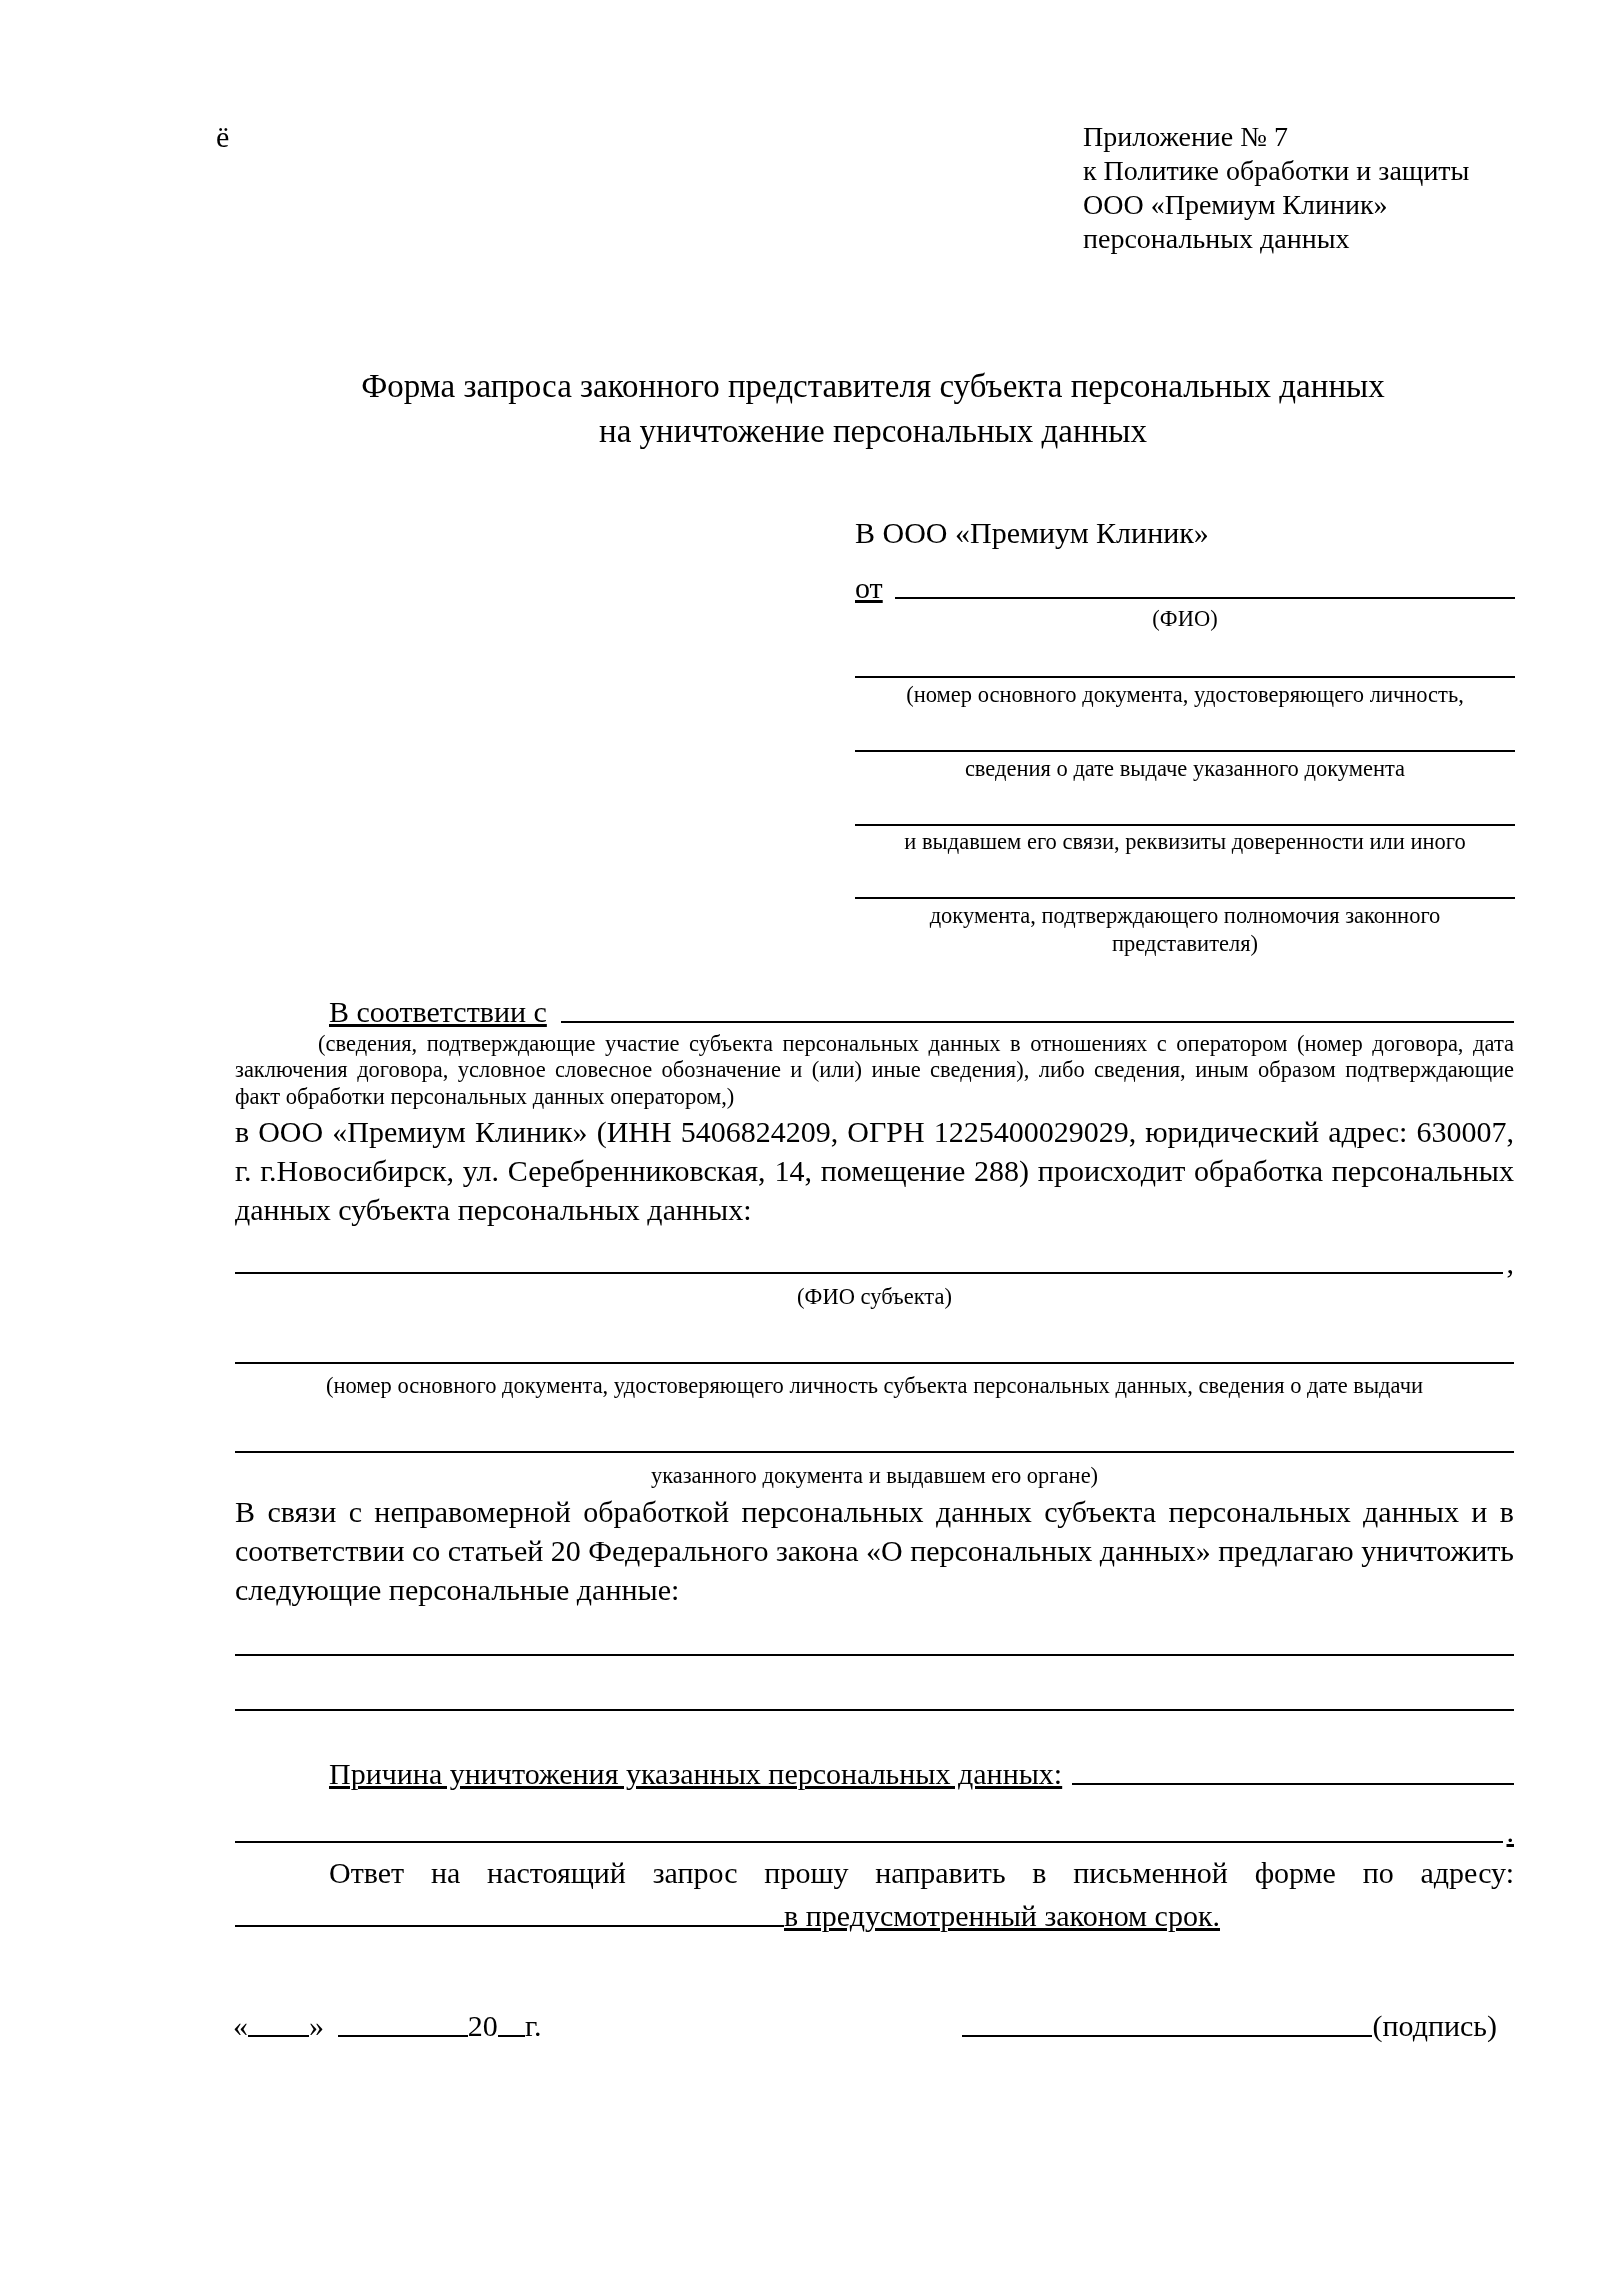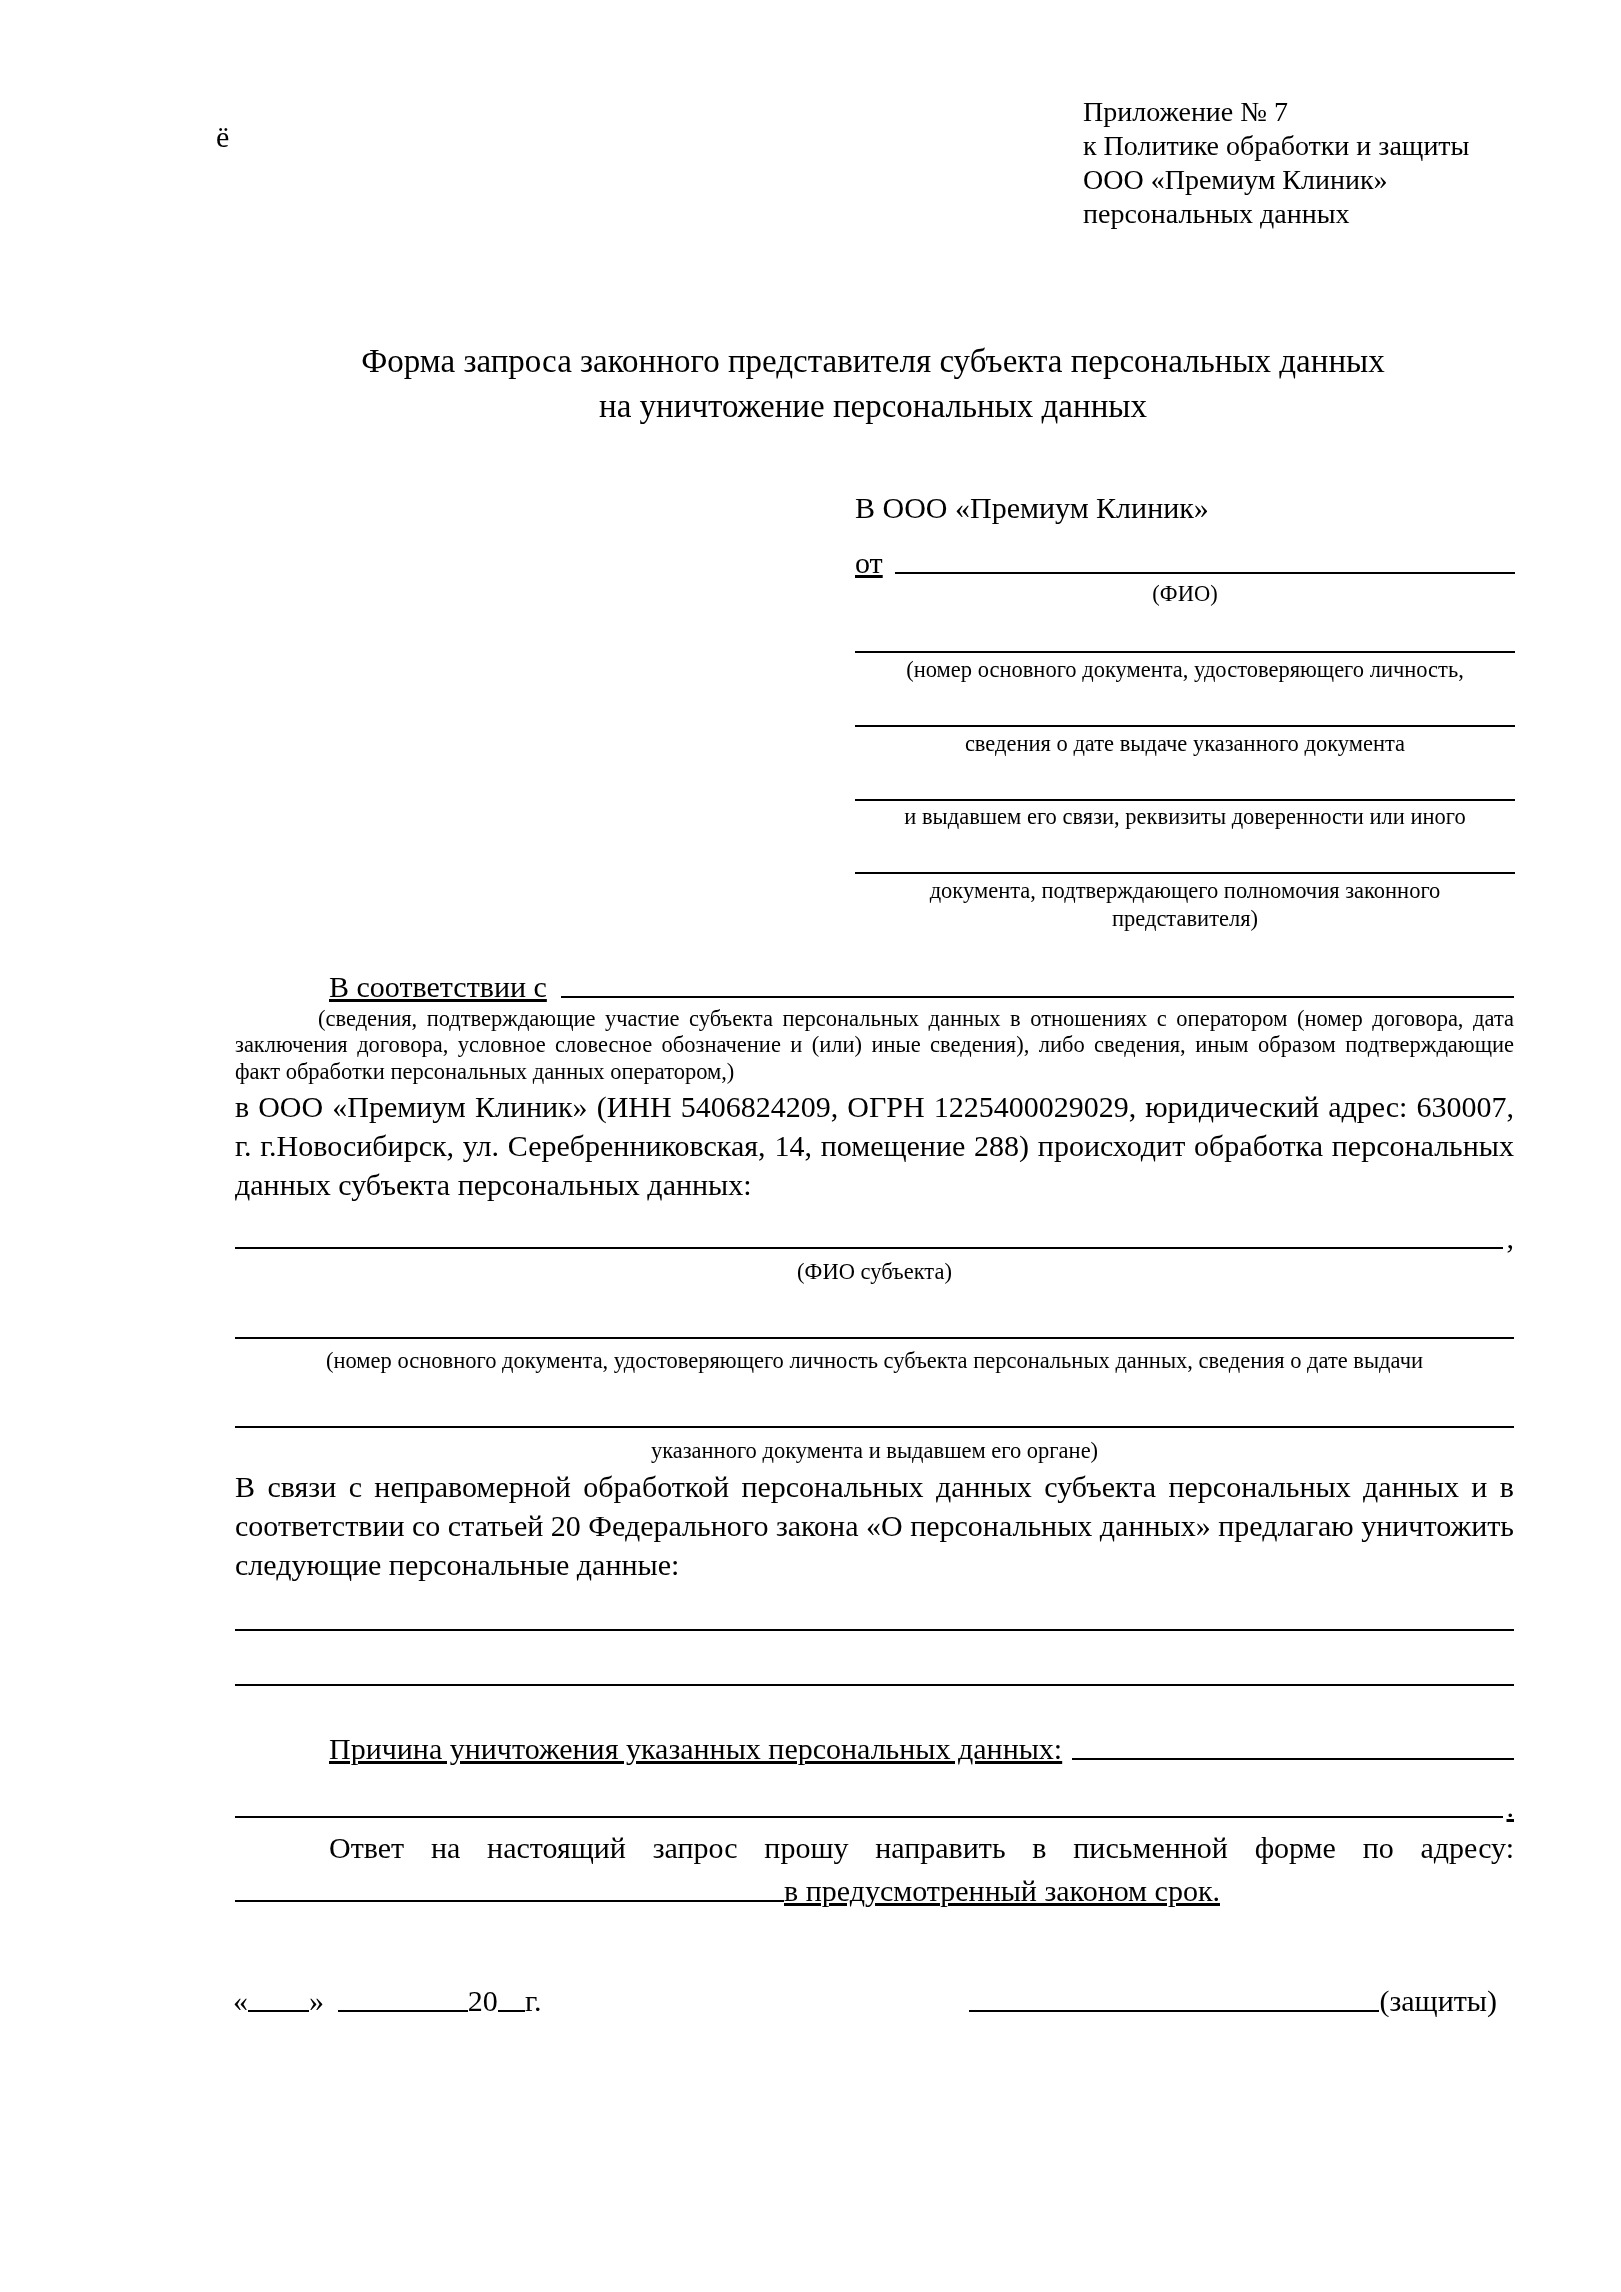--- a/index.html
+++ b/index.html
@@ -11,21 +11,21 @@
     color:#000000;
     font-family:"Liberation Serif","DejaVu Serif",serif;
     font-size:30px;
     overflow:hidden;
   }
   .stray {
     position:absolute; left:216px; top:120px;
     font-size:30px;
   }
   .hdr {
-    margin-left:1083px; padding-top:95px;
+    margin-left:1083px; padding-top:120px;
     font-size:28px; line-height:34px;
   }
   .title {
     margin:108px 110px 0 235px;
     text-align:center;
     font-weight:normal;
     font-size:33px; line-height:45px;
   }
   .addr {
     margin-left:855px; margin-right:107px;
@@ -189,17 +189,17 @@
   <div class="footer-row">
     <span>«</span>
     <span class="u u-day"></span>
     <span>»</span>
     <span class="u u-month"></span>
     <span>20</span>
     <span class="u u-year"></span>
     <span>г.</span>
     <span class="spacer"></span>
     <span class="u u-sign"></span>
-    <span>(защиты)</span>
+    <span>(подпись)</span>
   </div>
 
 </div>
 
 
 </body></html>

